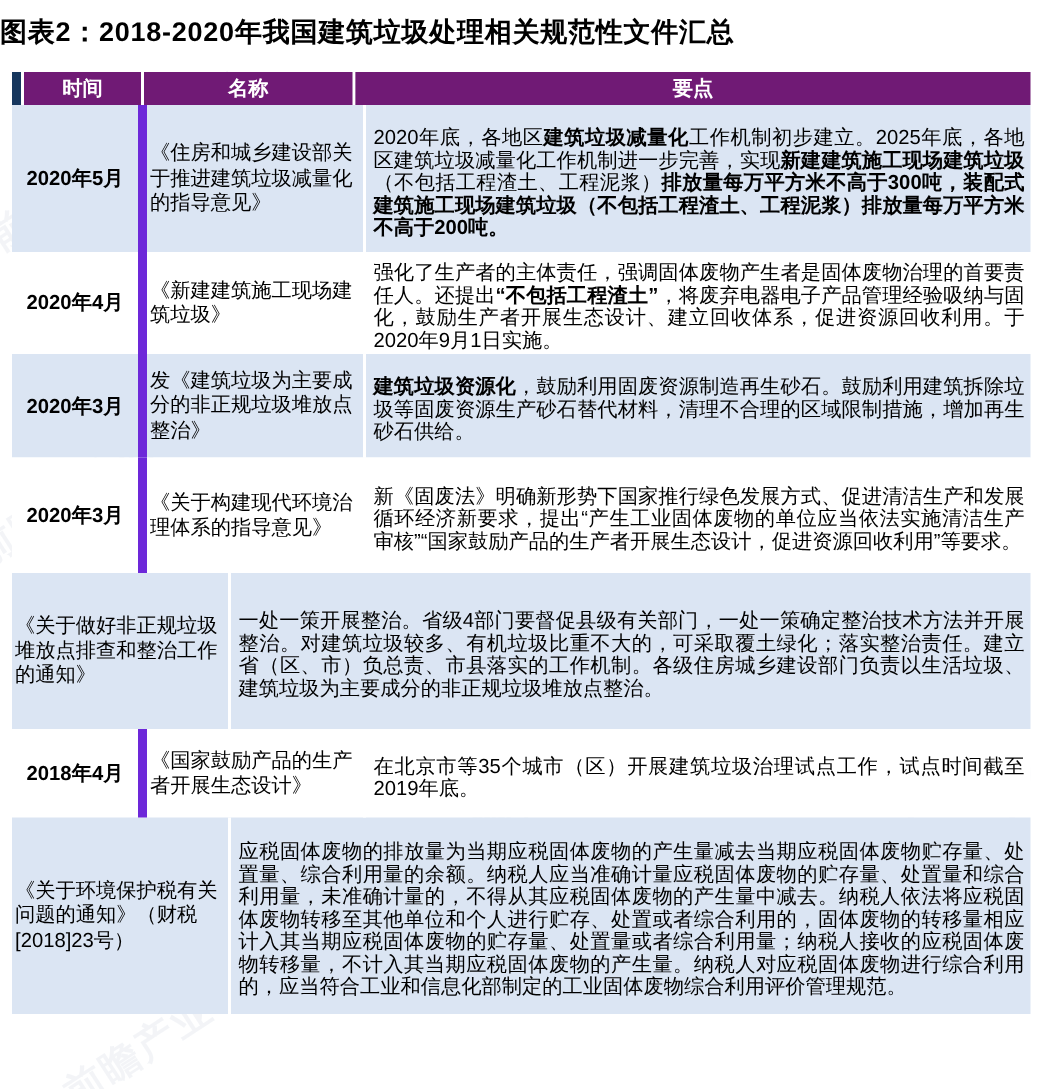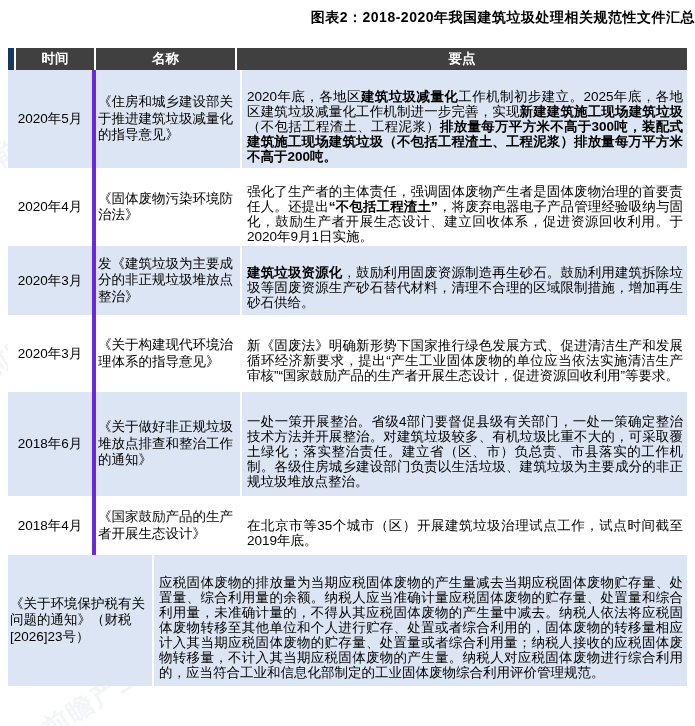--- a/index.html
+++ b/index.html
@@ -7,51 +7,51 @@
     width:695px;height:726px;
     background:#ffffff;
     font-family:"Liberation Sans","DejaVu Sans",sans-serif;
     position:relative;overflow:hidden;
     color:#000;
   }
   .page{position:relative;width:695px;height:726px;overflow:hidden;}
 
   .title{
     position:absolute;top:9px;left:0;width:100%;
-    text-align:right;font-size:14px;font-weight:bold;color:#000;
+    text-align:left;font-size:18px;font-weight:bold;color:#000;
     letter-spacing:0.5px;
   }
 
   .table{position:absolute;left:8px;top:48px;width:679px;z-index:2;}
 
   .header-row{display:flex;height:22px;}
   .corner{width:6px;background:#17375E;margin-right:2px;flex:0 0 auto;}
   .th{
-    background:#404040;color:#ffffff;font-weight:bold;font-size:13.5px;
+    background:#701a75;color:#ffffff;font-weight:bold;font-size:13.5px;
     display:flex;align-items:center;justify-content:center;
   }
   .th-time{width:78px;border-right:2px solid #ffffff;flex:0 0 auto;}
   .th-name{width:139px;border-right:2px solid #ffffff;flex:0 0 auto;}
   .th-points{flex:1;font-family:Liberation Mono, monospace;}
 
   .tr{display:flex;background:#ffffff;}
   .tr.alt{background:#DBE5F3;}
   .td{font-size:13.5px;color:#000;}
   .td-time{
-    width:84px;flex:0 0 auto;border-right:4px solid #6d28d9;
-    display:flex;align-items:center;justify-content:center;
+    width:84px;flex:0 0 auto;border-right:6px solid #6d28d9;
+    display:flex;align-items:center;justify-content:center;font-weight:bold;
   }
   .td-name{
     width:146px;flex:0 0 auto;border-right:2px solid #ffffff;
     display:flex;align-items:center;
     padding:2px 1px 2px 2px;line-height:16.5px;box-sizing:border-box;
   }
   .td-points{
     flex:1;display:flex;align-items:center;
-    padding:16px 4px 2px 5px;line-height:15px;box-sizing:border-box;
+    padding:6px 4px 2px 5px;line-height:15px;box-sizing:border-box;
   }
   .td-points .pts{width:100%;text-align:justify;}
   .r1{min-height:98px;} .r2{min-height:64px;} .r3{min-height:69px;}
   .r4{min-height:77px;} .r5{min-height:104px;} .r6{min-height:59px;}
   .r7{min-height:131px;}
 
   
   .wm{position:absolute;z-index:1;color:#8fa0ba;opacity:0.10;pointer-events:none;
       font-weight:bold;white-space:nowrap;}
   .wm-rot{transform:rotate(-33deg);font-size:26px;letter-spacing:2px;}
@@ -96,21 +96,21 @@
     <div class="tr alt r1">
       <div class="td td-time">2020年5月</div>
       <div class="td td-name">《住房和城乡建设部关于推进建筑垃圾减量化的指导意见》</div>
       <div class="td td-points">
           <div class="pts">2020年底，各地区<b>建筑垃圾减量化</b>工作机制初步建立。2025年底，各地区建筑垃圾减量化工作机制进一步完善，实现<b>新建建筑施工现场建筑垃圾</b>（不包括工程渣土、工程泥浆）<b>排放量每万平方米不高于300吨，装配式建筑施工现场建筑垃圾（不包括工程渣土、工程泥浆）排放量每万平方米不高于200吨。</b></div>
         </div>
     </div>
 
     <div class="tr r2">
       <div class="td td-time">2020年4月</div>
-      <div class="td td-name">《固体废物污染环境防治法》</div>
+      <div class="td td-name">《新建建筑施工现场建筑垃圾》</div>
       <div class="td td-points">
           <div class="pts">强化了生产者的主体责任，强调固体废物产生者是固体废物治理的首要责任人。还提出<b>“不包括工程渣土”</b>，将废弃电器电子产品管理经验吸纳与固化，鼓励生产者开展生态设计、建立回收体系，促进资源回收利用。于2020年9月1日实施。</div>
         </div>
     </div>
 
     <div class="tr alt r3">
       <div class="td td-time">2020年3月</div>
       <div class="td td-name">发《建筑垃圾为主要成分的非正规垃圾堆放点整治》</div>
       <div class="td td-points">
           <div class="pts"><b>建筑垃圾资源化</b>，鼓励利用固废资源制造再生砂石。鼓励利用建筑拆除垃圾等固废资源生产砂石替代材料，清理不合理的区域限制措施，增加再生砂石供给。</div>
@@ -119,36 +119,35 @@
 
     <div class="tr r4">
       <div class="td td-time">2020年3月</div>
       <div class="td td-name">《关于构建现代环境治理体系的指导意见》</div>
       <div class="td td-points">
           <div class="pts">新《固废法》明确新形势下国家推行绿色发展方式、促进清洁生产和发展循环经济新要求，提出“产生工业固体废物的单位应当依法实施清洁生产审核”“国家鼓励产品的生产者开展生态设计，促进资源回收利用”等要求。</div>
         </div>
     </div>
 
     <div class="tr alt r5">
-      <div class="td td-time">2018年6月</div>
       <div class="td td-name">《关于做好非正规垃圾堆放点排查和整治工作的通知》</div>
       <div class="td td-points">
           <div class="pts">一处一策开展整治。省级4部门要督促县级有关部门，一处一策确定整治技术方法并开展整治。对建筑垃圾较多、有机垃圾比重不大的，可采取覆土绿化；落实整治责任。建立省（区、市）负总责、市县落实的工作机制。各级住房城乡建设部门负责以生活垃圾、建筑垃圾为主要成分的非正规垃圾堆放点整治。</div>
         </div>
     </div>
 
     <div class="tr r6">
       <div class="td td-time">2018年4月</div>
       <div class="td td-name">《国家鼓励产品的生产者开展生态设计》</div>
       <div class="td td-points">
           <div class="pts">在北京市等35个城市（区）开展建筑垃圾治理试点工作，试点时间截至2019年底。</div>
         </div>
     </div>
 
     <div class="tr alt r7">
-      <div class="td td-name">《关于环境保护税有关问题的通知》（财税[2026]23号）</div>
+      <div class="td td-name">《关于环境保护税有关问题的通知》（财税[2018]23号）</div>
       <div class="td td-points">
           <div class="pts">应税固体废物的排放量为当期应税固体废物的产生量减去当期应税固体废物贮存量、处置量、综合利用量的余额。纳税人应当准确计量应税固体废物的贮存量、处置量和综合利用量，未准确计量的，不得从其应税固体废物的产生量中减去。纳税人依法将应税固体废物转移至其他单位和个人进行贮存、处置或者综合利用的，固体废物的转移量相应计入其当期应税固体废物的贮存量、处置量或者综合利用量；纳税人接收的应税固体废物转移量，不计入其当期应税固体废物的产生量。纳税人对应税固体废物进行综合利用的，应当符合工业和信息化部制定的工业固体废物综合利用评价管理规范。</div>
         </div>
     </div>
 
   </div>
 </div>
 
 </body></html>

